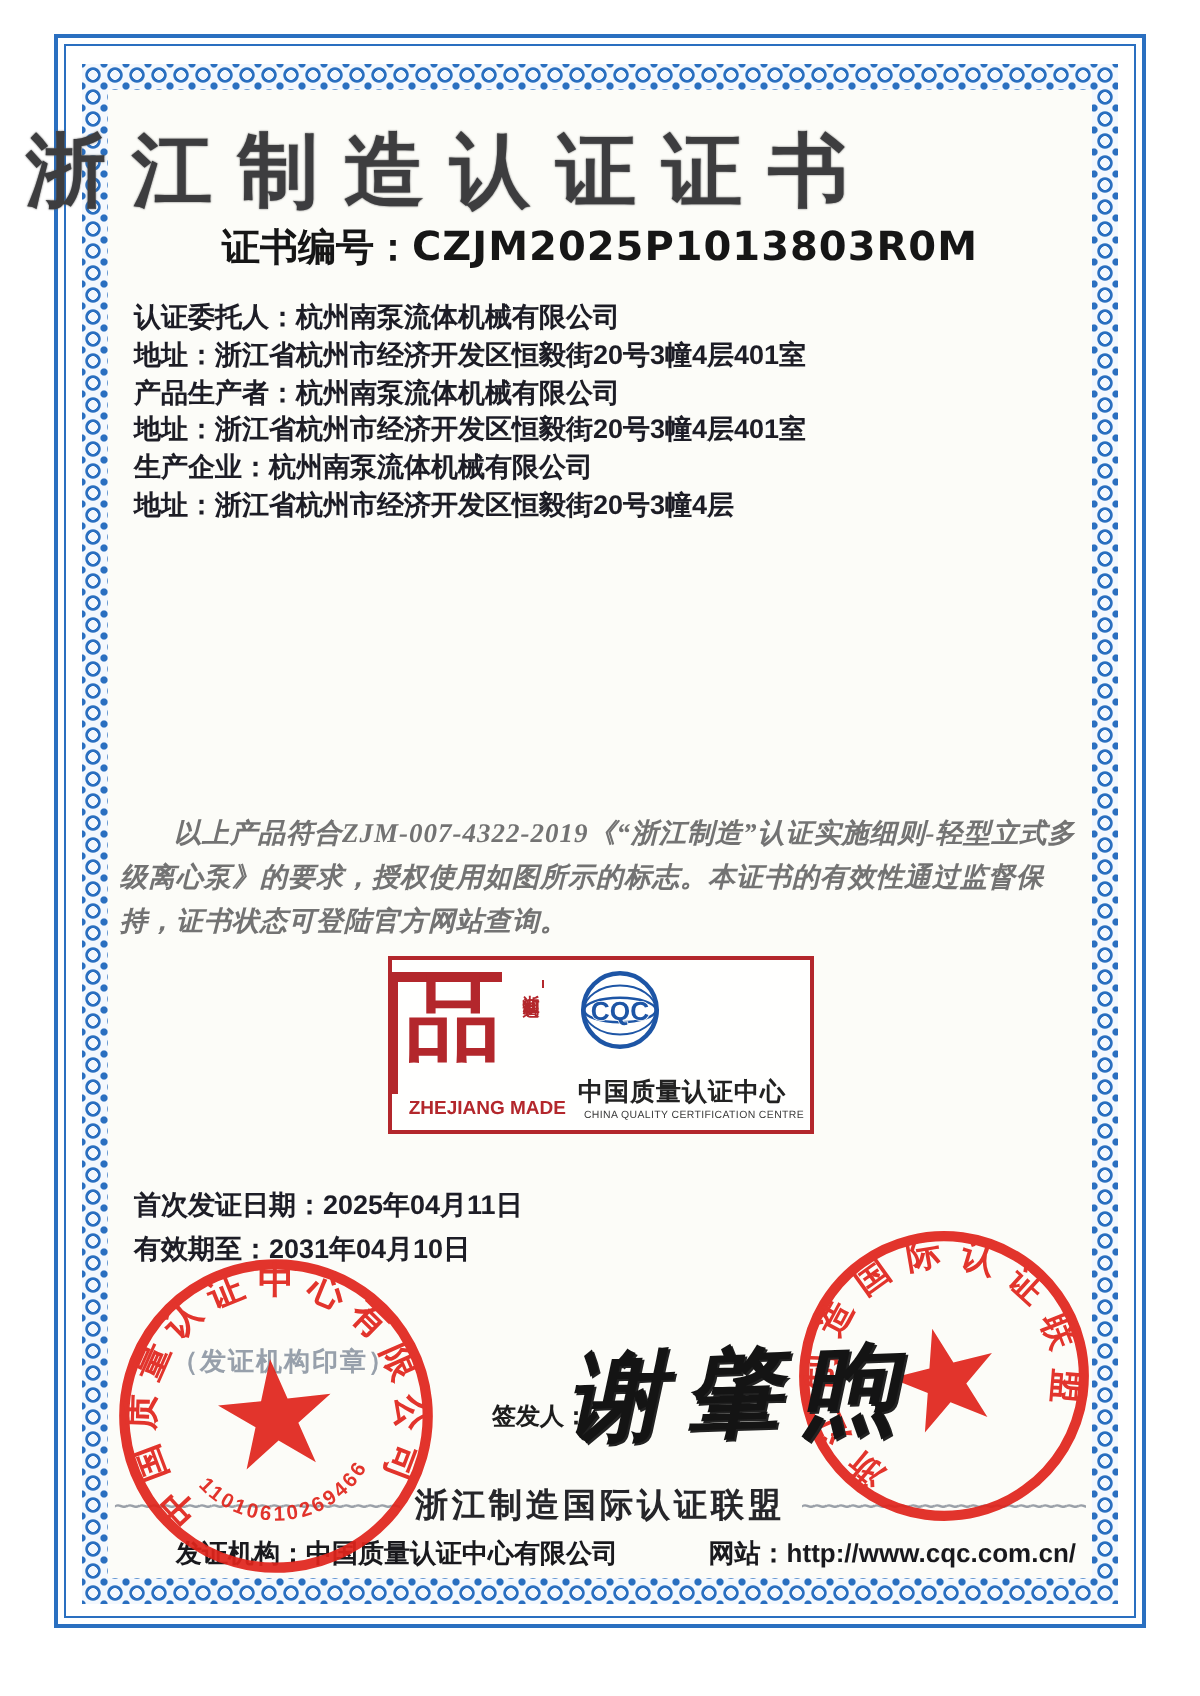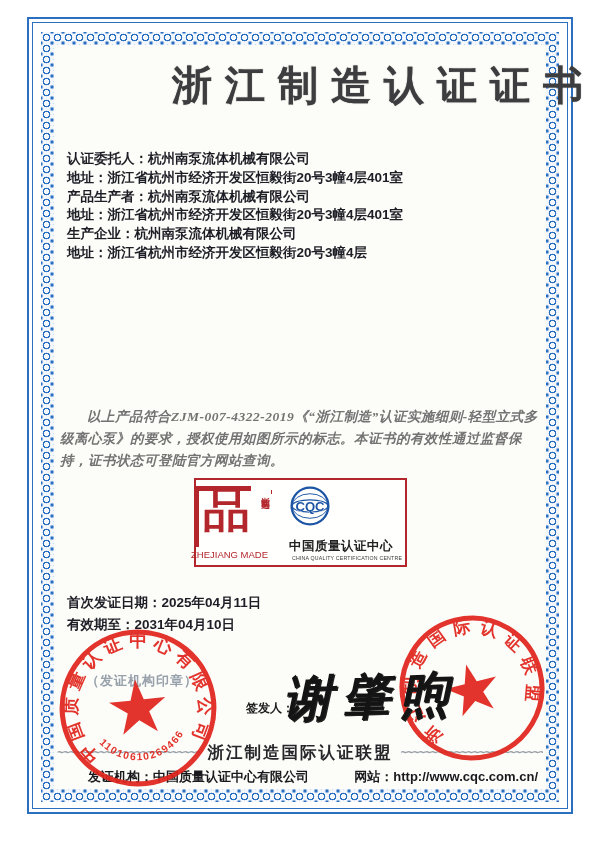--- a/index.html
+++ b/index.html
@@ -12,21 +12,21 @@
     border:1px solid #2a6fc0;}
   .ornament{position:absolute;left:41px;top:32px;right:41px;bottom:46px;
     background-color:#f4f8fd;
     background-image:
       radial-gradient(circle, #2a6fc0 1.5px, rgba(42,111,192,0) 2.1px),
       radial-gradient(circle, rgba(42,111,192,0) 2.3px, #2a6fc0 2.5px, #2a6fc0 3.6px, rgba(42,111,192,0) 4.1px);
     background-size:11px 11px, 11px 11px;
     background-position:5.5px 5.5px, 0 0;}
   .paper{position:absolute;left:54px;top:45px;right:54px;bottom:59px;background:#fcfcf8;}
   
-  .title{position:absolute;left:0;right:4px;top:58px;text-align:right;
+  .title{position:absolute;left:0;right:16px;top:58px;text-align:left;
     font-family:"Liberation Serif","DejaVu Serif",serif;font-weight:bold;
     font-size:40px;letter-spacing:13px;padding-left:13px;color:#3d3d3f;
     text-shadow:0 0 1px #555;}
   .certno-row{position:absolute;left:0;right:0;top:111px;text-align:center;color:#161616;}
   .certno-row .lbl{font-size:19px;font-weight:bold;}
   .certno-row .val{font-size:20px;font-weight:bold;font-family:"DejaVu Sans",sans-serif;
     letter-spacing:0.5px;}
   
   .block{position:absolute;left:67px;color:#1d1d26;font-weight:bold;font-size:13.5px;}
   .block .line{height:18.8px;line-height:18.8px;white-space:nowrap;}
@@ -40,22 +40,22 @@
     border:2.5px solid #b3272c;background:#fffffe;box-sizing:border-box;
     display:flex;align-items:center;justify-content:center;gap:11px;}
   .zjmark{position:relative;width:84px;height:74px;flex:0 0 auto;}
   .zjmark .corner{position:absolute;left:0;top:0;width:52px;height:56px;
     border-left:5px solid #b3272c;border-top:5px solid #b3272c;}
   .zjmark .pin{position:absolute;left:9px;top:1px;font-size:47px;line-height:1;
     color:#b3272c;font-weight:bold;font-family:"Liberation Serif",serif;}
   .zjmark .vert{position:absolute;right:6px;top:4px;writing-mode:vertical-rl;
     font-size:8.5px;font-weight:bold;color:#b3272c;letter-spacing:1px;line-height:1.1;
     border-right:1px solid #b3272c;padding-right:1px;}
-  .zjmark .cap{position:absolute;left:-3px;right:-5px;bottom:0;text-align:left;
-    font-size:9.5px;font-weight:normal;color:#b3272c;white-space:nowrap;}
+  .zjmark .cap{position:absolute;left:-3px;right:-5px;bottom:0;text-align:right;
+    font-size:9.5px;font-weight:bold;color:#b3272c;white-space:nowrap;}
   .cqccol{width:118px;text-align:left;flex:0 0 auto;}
   .cqccol .cn{font-size:12.5px;font-weight:bold;color:#222;letter-spacing:0.5px;margin-top:7px;
     white-space:nowrap;}
   .cqccol .en{font-size:5.5px;color:#3a3a3a;letter-spacing:0.2px;white-space:nowrap;
     transform:scale(0.95);}
   
   .dates{top:592px;}
   .dates .line{height:21.5px;line-height:21.5px;}
   
   .stamp{position:absolute;opacity:0.92;z-index:4;}
@@ -85,20 +85,23 @@
 <body>
 
 <div class="page">
 
   <div class="frame-outer"></div>
   <div class="frame-inner"></div>
   <div class="ornament"></div>
   <div class="paper"></div>
 
   <div class="title">浙江制造认证证书</div>
+  <div class="certno-row">
+    <span class="lbl">证书编号：</span><span class="val">CZJM2025P1013803R0M</span>
+  </div>
 
   <div class="block" style="top:150px;">
     <div class="line">认证委托人：杭州南泵流体机械有限公司</div>
     <div class="line">地址：浙江省杭州市经济开发区恒毅街20号3幢4层401室</div>
     <div class="line">产品生产者：杭州南泵流体机械有限公司</div>
     <div class="line">地址：浙江省杭州市经济开发区恒毅街20号3幢4层401室</div>
     <div class="line">生产企业：杭州南泵流体机械有限公司</div>
     <div class="line">地址：浙江省杭州市经济开发区恒毅街20号3幢4层</div>
   </div>
 

